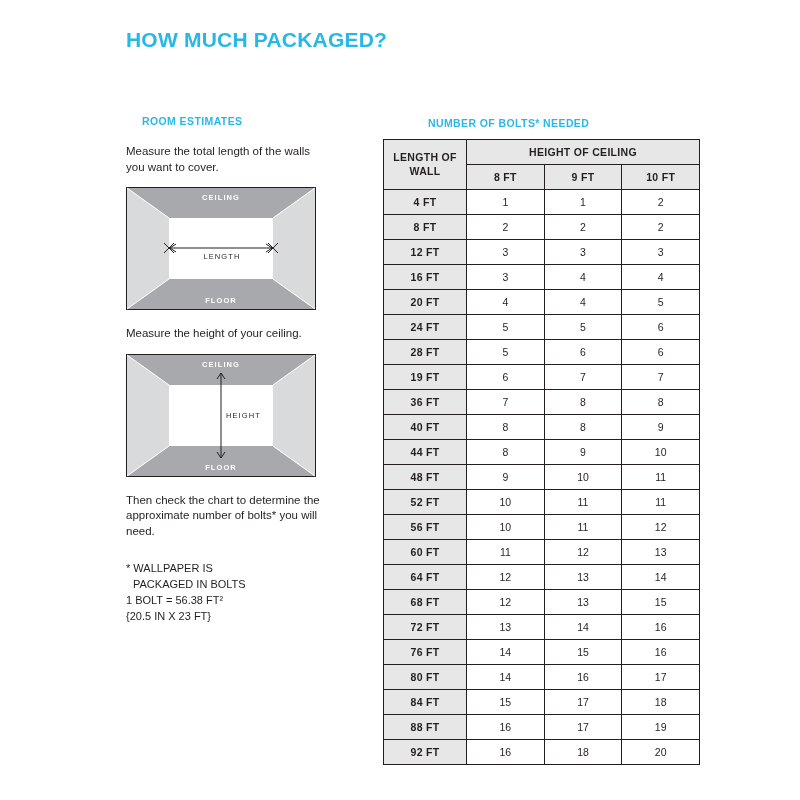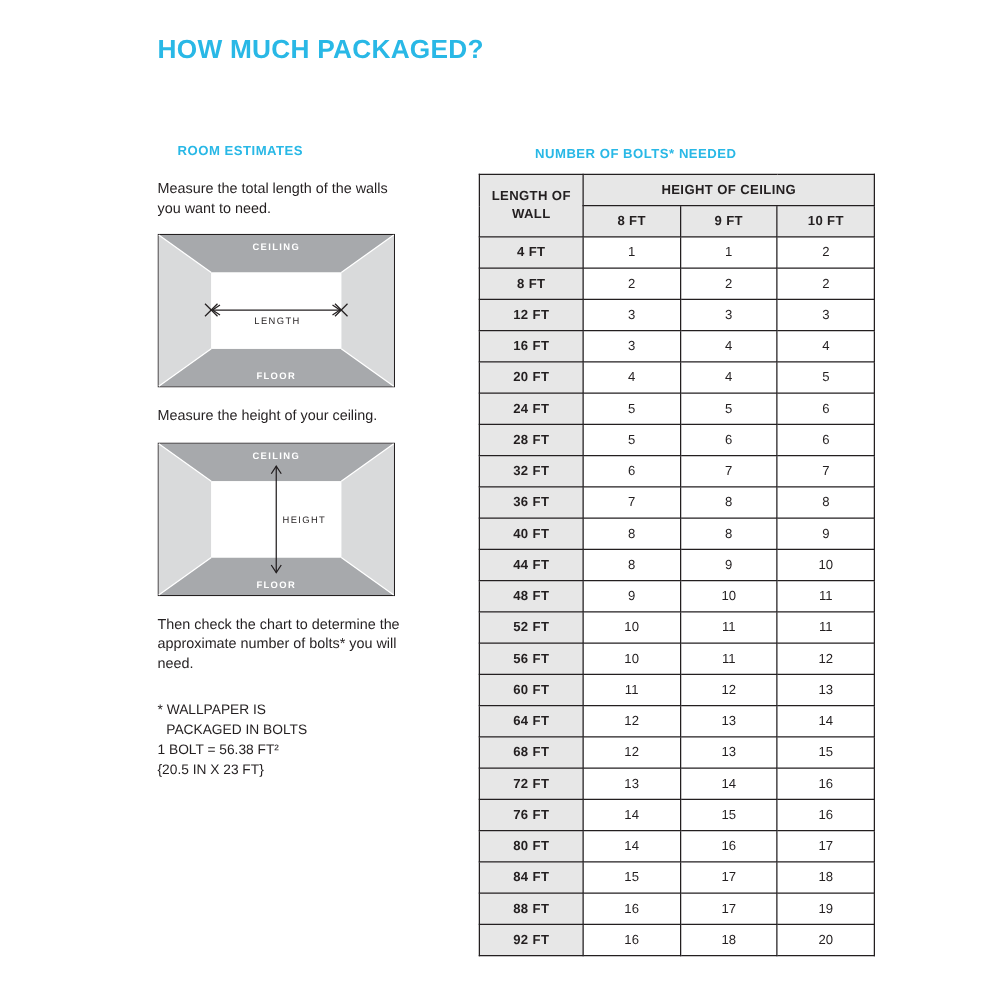--- a/index.html
+++ b/index.html
@@ -119,21 +119,21 @@
 <body>
 
 <div id="page">
 
   <div class="title">HOW MUCH PACKAGED?</div>
 
   <div class="left-col">
 
     <div class="section-head">ROOM ESTIMATES</div>
 
-    <p class="para">Measure the total length of the walls you want to need.</p>
+    <p class="para">Measure the total length of the walls you want to cover.</p>
 
     <div class="room">
       <svg width="190" height="123" viewBox="0 0 190 123">
         <rect x="0.5" y="0.5" width="189" height="122" fill="#ffffff" stroke="#231f20" stroke-width="1"></rect>
 
         <polygon points="1,1 189,1 147,31 43,31" fill="#a7a9ac"></polygon>
 
         <polygon points="1,122 189,122 147,92 43,92" fill="#a7a9ac"></polygon>
 
         <polygon points="1,1 43,31 43,92 1,122" fill="#d9dadb"></polygon>
@@ -253,21 +253,21 @@
             <td class="val">5</td>
             <td class="val">6</td>
           </tr>
         <tr>
             <td class="rowlabel">28 FT</td>
             <td class="val">5</td>
             <td class="val">6</td>
             <td class="val">6</td>
           </tr>
         <tr>
-            <td class="rowlabel">32 FT</td>
+            <td class="rowlabel">19 FT</td>
             <td class="val">6</td>
             <td class="val">7</td>
             <td class="val">7</td>
           </tr>
         <tr>
             <td class="rowlabel">36 FT</td>
             <td class="val">7</td>
             <td class="val">8</td>
             <td class="val">8</td>
           </tr>

